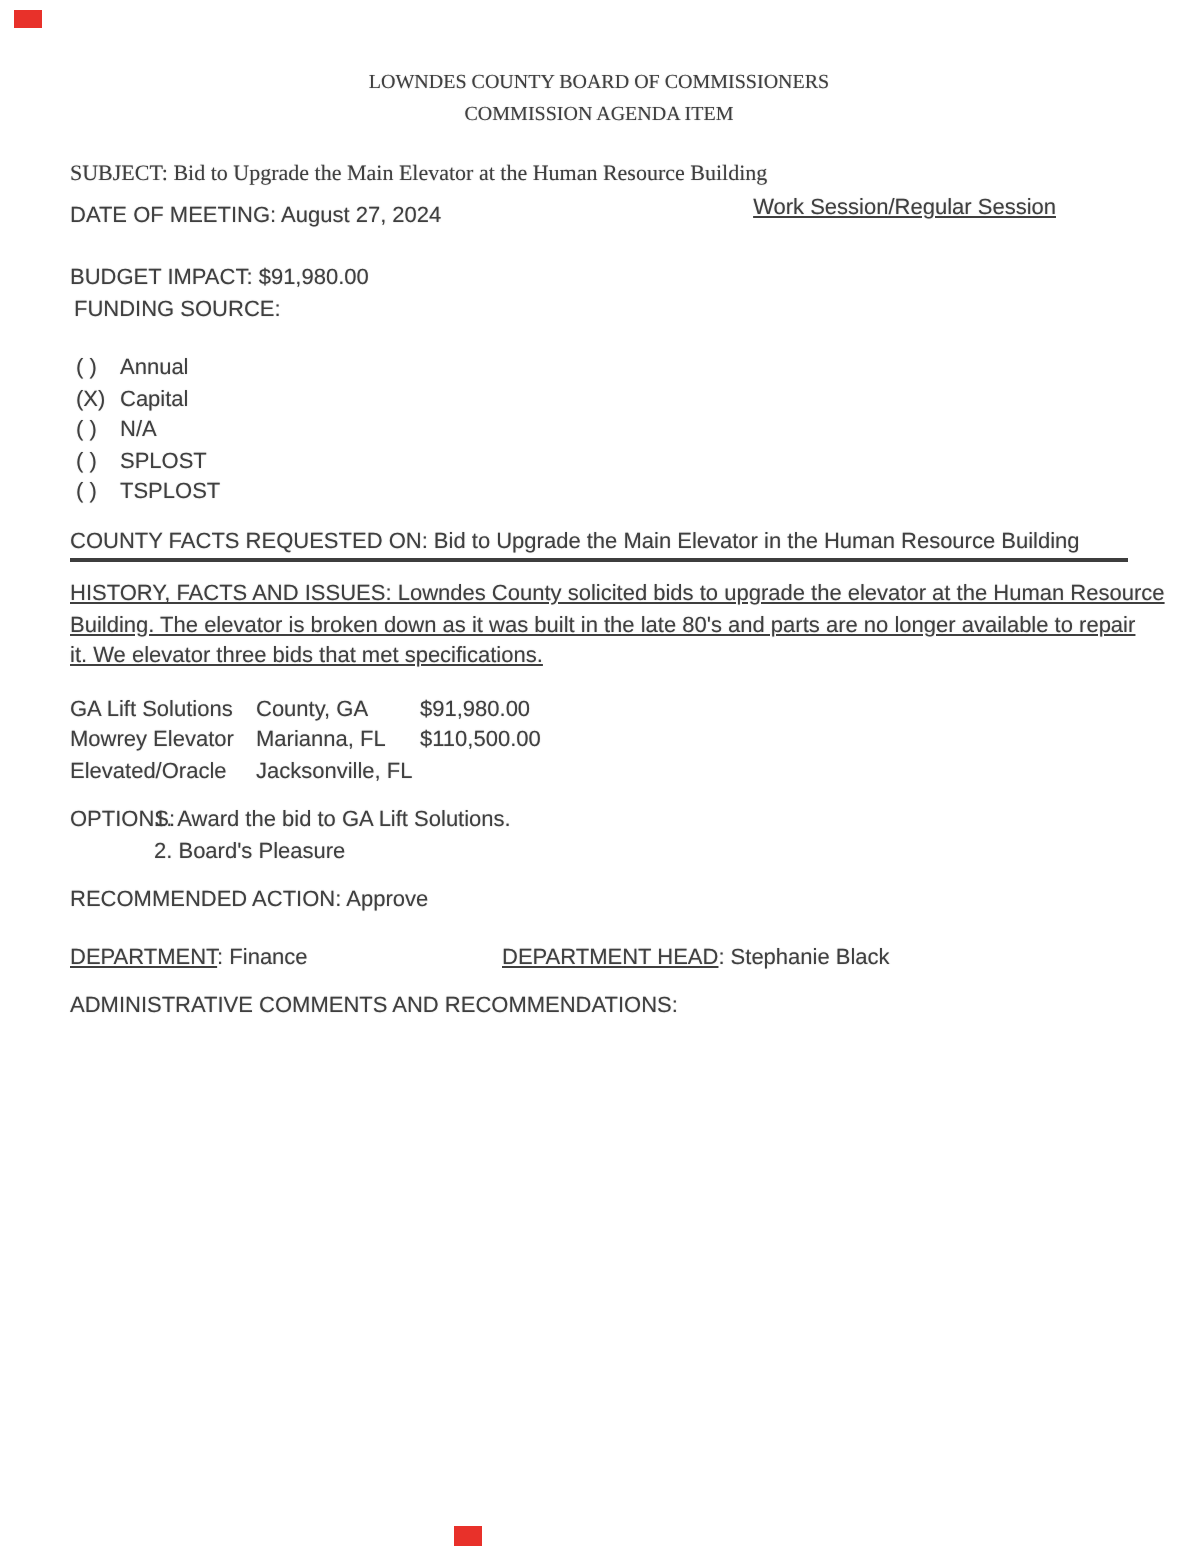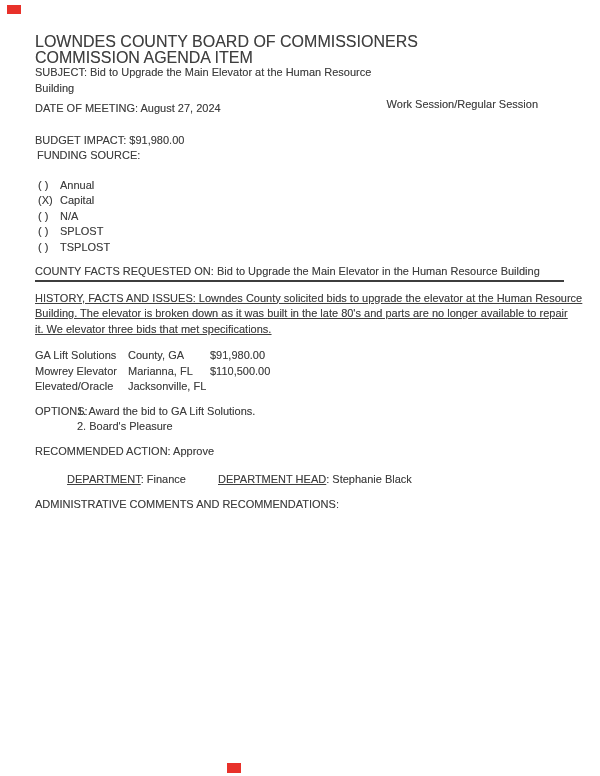--- a/index.html
+++ b/index.html
@@ -9,26 +9,26 @@
     font-family: "Liberation Sans", sans-serif;
     font-size: 11px;
     line-height: 15.5px;
     color: #3f3f3f;
     position: relative;
     overflow: hidden;
     text-shadow: 0 0 0.6px rgba(64,64,64,0.45);
   }
   .content { padding: 34px 36px 0 35px; }
 
-  .doc-header { text-align: left; font-size: 16px; }
+  .doc-header { text-align: center; font-size: 10px; font-family: Liberation Serif, serif; }
 
-  .subject { width: 352px; }
+  .subject { margin-top: 15px; width: 352px; font-family: Liberation Serif, serif; }
 
   .date-row { margin-top: 5px; display: flex; justify-content: space-between; }
-  .session { position: relative; top: -4px; margin-right: 26px; white-space: nowrap; }
+  .session { position: relative; top: -4px; margin-right: 36px; white-space: nowrap; text-decoration: underline; }
 
   .budget { margin-top: 16px; }
   .funding { margin-left: 2px; }
 
   .fund-list { margin-top: 14px; margin-left: 3px; }
   .fund-item .mark { display: inline-block; width: 22px; }
 
   .county-action {
     margin-top: 9px;
     border-bottom: 2px solid #3e3e3e;
@@ -45,21 +45,21 @@
     width: 320px;
   }
   .bids .cell { white-space: nowrap; }
 
   .options { margin-top: 9px; display: flex; }
   .opt-label { width: 42px; flex: none; }
 
   .recommended { margin-top: 9px; }
 
   .department-row { margin-top: 13px; }
-  .dept-left { display: inline-block; width: 183px; text-align: center; }
+  .dept-left { display: inline-block; width: 216px; }
   .u { text-decoration: underline; }
 
   .admin { margin-top: 9px; }
 
   .red-mark { position: absolute; background: #e8312a; }
   .red-mark.top { left: 7px; top: 5px; width: 14px; height: 9px; }
   .red-mark.bottom { left: 227px; top: 763px; width: 14px; height: 10px; }
 </style>
 </head>
 <body>

